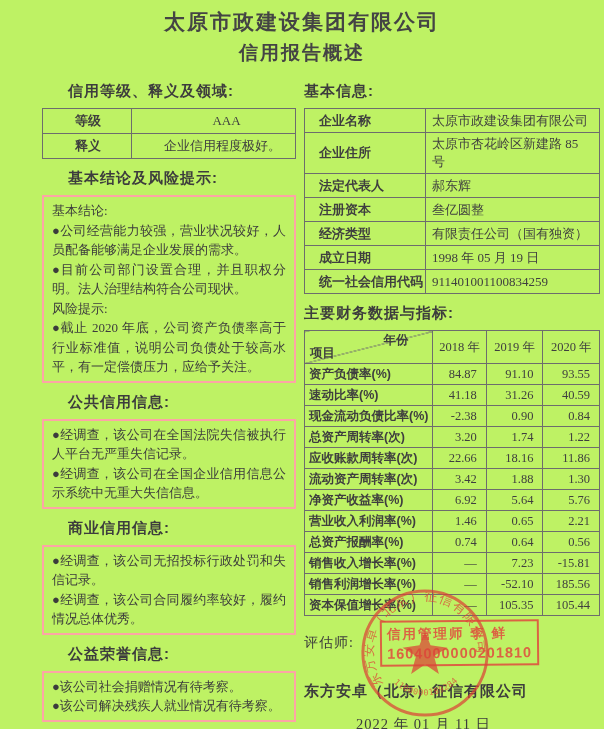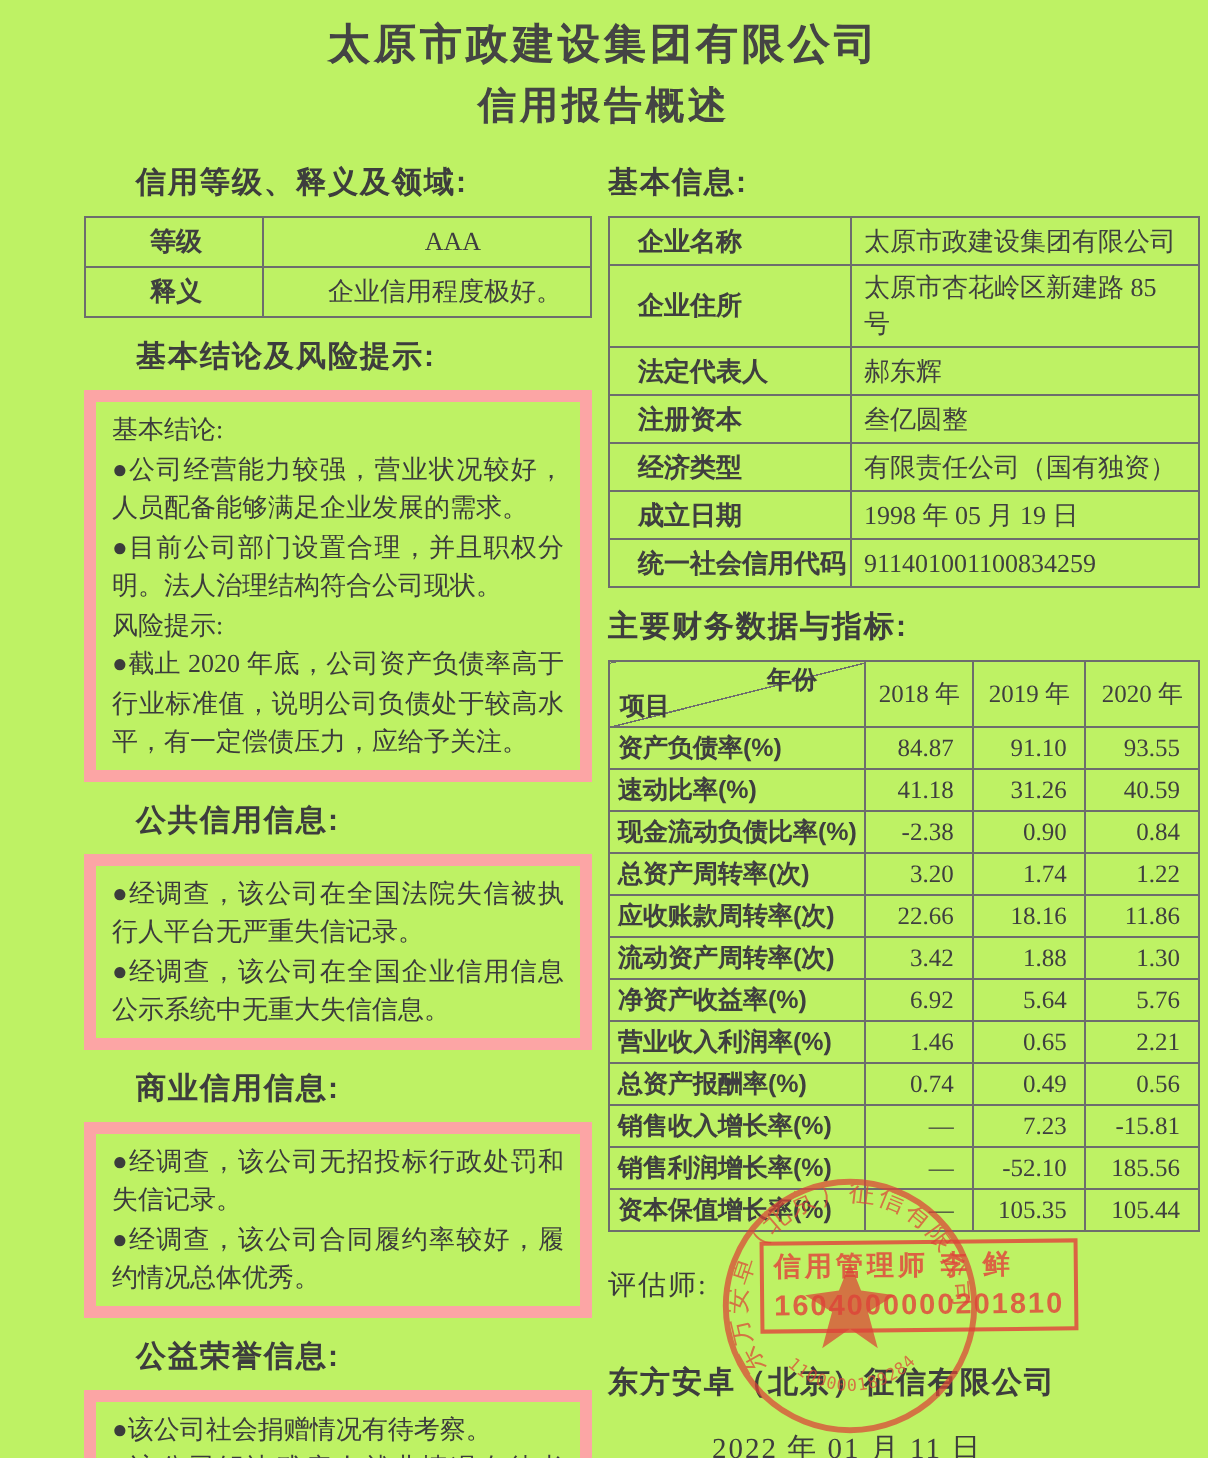--- a/index.html
+++ b/index.html
@@ -22,21 +22,21 @@
 
   table{border-collapse:collapse;width:100%;}
   .rating-table td, .basic-table td, .fin-table td, .fin-table th{
     border:1px solid #6d6d6d;font-size:13px;padding:2px 6px;color:#3f3f3f;
   }
   .rating-table td.lbl{width:50px;font-family:"Liberation Sans","DejaVu Sans",sans-serif;font-weight:700;}
   .rating-table td{height:20px;padding-left:32px;}
   .rating-table tr:first-child td.val{text-align:center;}
 
   .text-box{
-    border:6px solid #fca5a5;padding:4px 8px;font-size:13px;line-height:1.5;
+    border:2px solid #fca5a5;padding:4px 8px;font-size:13px;line-height:1.5;
     text-align:justify;color:#3c3c3c;margin-bottom:4px;
   }
   .text-box p{margin:0;}
 
   .basic-table td{height:19px;font-size:13px;}
   .basic-table td.lbl{width:104px;font-family:"Liberation Sans","DejaVu Sans",sans-serif;font-weight:700;white-space:nowrap;padding-right:2px;padding-left:14px;}
 
   .fin-table th,.fin-table td{font-size:12.5px;padding:1px 4px;}
   .fin-table td.lbl{font-family:"Liberation Sans","DejaVu Sans",sans-serif;font-weight:700;white-space:nowrap;height:18px;}
   .fin-table td.num{text-align:right;padding-right:9px;width:51px;}
@@ -216,21 +216,21 @@
           </tr>
           <tr>
             <td class="lbl">营业收入利润率(%)</td>
             <td class="num">1.46</td>
             <td class="num">0.65</td>
             <td class="num">2.21</td>
           </tr>
           <tr>
             <td class="lbl">总资产报酬率(%)</td>
             <td class="num">0.74</td>
-            <td class="num">0.49</td>
+            <td class="num">0.64</td>
             <td class="num">0.56</td>
           </tr>
           <tr>
             <td class="lbl">销售收入增长率(%)</td>
             <td class="num">—</td>
             <td class="num">7.23</td>
             <td class="num">-15.81</td>
           </tr>
           <tr>
             <td class="lbl">销售利润增长率(%)</td>

